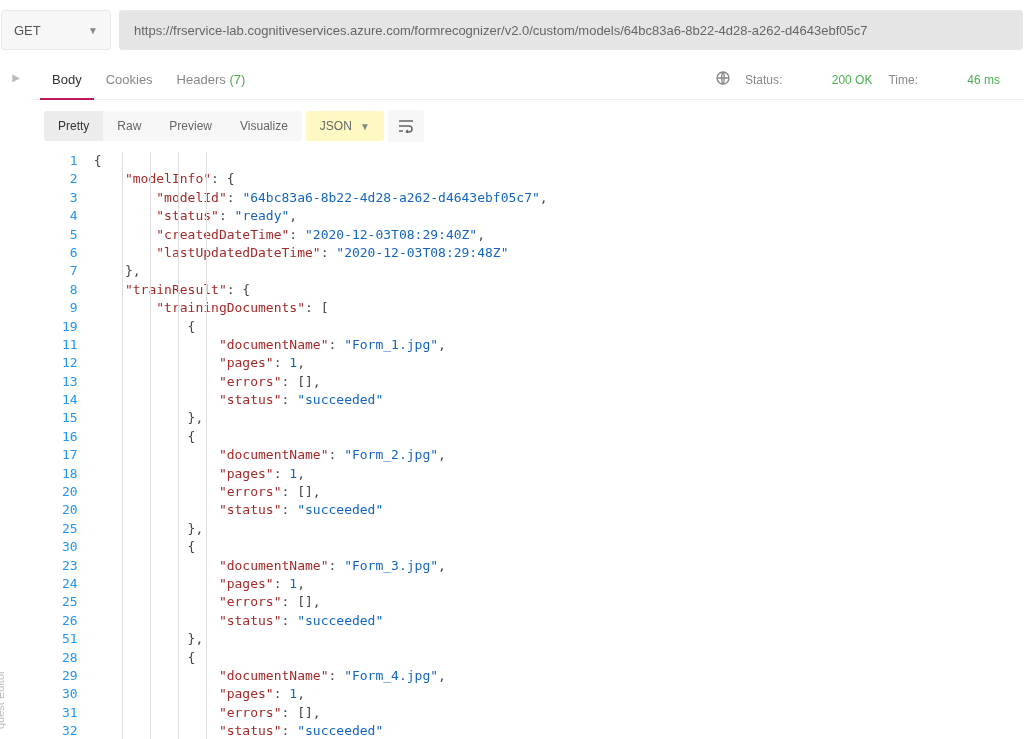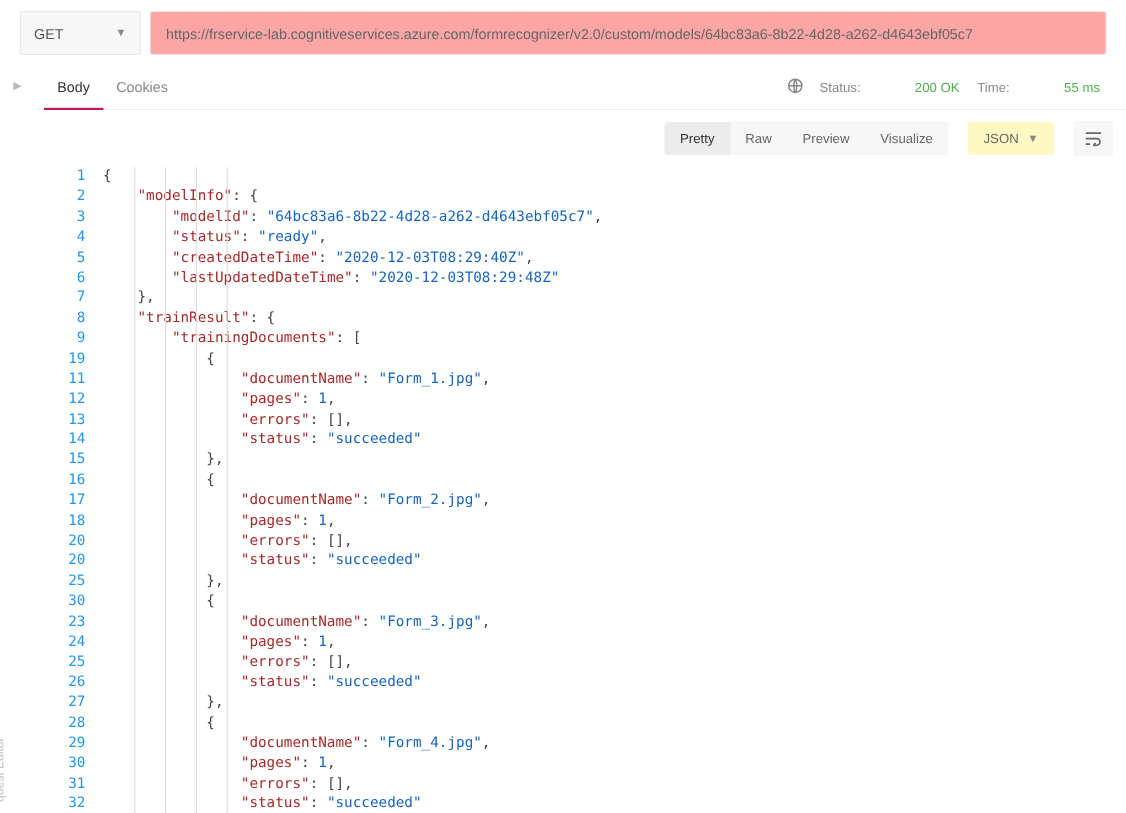--- a/index.html
+++ b/index.html
@@ -1,33 +1,33 @@
 <!DOCTYPE html>
 <html><head>
 <meta charset="utf-8">
 <style>
   * { box-sizing: border-box; margin: 0; padding: 0; }
   body { font-family: -apple-system, BlinkMacSystemFont, "Segoe UI", sans-serif; font-size: 12px; color: #333; background: #fff; width: 1024px; height: 739px; overflow: hidden; }
-  .request-bar { display: flex; padding: 10px 18px; background: #fff; gap: 8px; }
+  .request-bar { display: flex; padding: 10px 1px; background: #fff; gap: 8px; }
   .method-select { display:flex; align-items:center; justify-content:space-between; width:110px; height:40px; padding:0 12px; background:#f7f7f7; border:1px solid #e8e8e8; border-radius:3px; color:#555; font-size:13px; }
   .chev { color:#888; font-size:10px; }
-  .url-input { flex:1; height:40px; padding:0 14px; background:#fca5a5; border:1px solid #e8e8e8; border-radius:3px; font-size:13px; color:#666; }
+  .url-input { flex:1; height:40px; padding:0 14px; background:#e5e5e5; border:1px solid #e8e8e8; border-radius:3px; font-size:13px; color:#666; }
   .resp-container { display:flex; }
   .expander { width:32px; padding-top:12px; text-align:center; color:#bbb; font-size:10px; }
   .resp-main { flex:1; }
   .tabs-row { display:flex; align-items:center; height:40px; border-bottom:1px solid #eee; padding:0 8px; }
   .tabs { display:flex; }
   .tab { padding:0 12px; height:40px; line-height:40px; color:#888; font-size:13px; cursor:pointer; border-bottom:2px solid transparent; }
   .tab.active { color:#333; border-bottom:2px solid #be185d; }
   .tab .count { color:#4caf50; }
   .spacer { flex:1; }
   .net-icon svg { width:16px; height:16px; color:#888; margin-right:14px; }
   .status-block { color:#888; font-size:12px; margin-right:16px; }
   .status-block .ok { color:#4caf50;margin-left:46px; }
-  .toolbar { display:flex; align-items:center; gap:18px; padding:10px 12px;justify-content:flex-end; }
+  .toolbar { display:flex; align-items:center; gap:4px; padding:10px 12px; }
   .seg { display:flex; background:#f7f7f7; border-radius:3px; overflow:hidden; }
   .seg .seg-btn { padding:8px 14px; font-size:12px; color:#666; background:transparent; border:none; cursor:pointer; }
   .seg .seg-btn.active { background:#ececec; color:#333; }
   .fmt-sel { display:flex; align-items:center; gap:8px; padding:8px 14px; background:#fef9c3; border-radius:3px; color:#666; font-size:12px; }
   .wrap-btn { display:flex; align-items:center; justify-content:center; width:36px; height:32px; background:#f7f7f7; border-radius:3px; color:#666; }
   .code-area { display:flex; padding-left:30px; font-family: Consolas, Monaco, monospace; font-size:13px; line-height:18.4px; }
   .gutter { text-align:right; color:#2196f3; padding-right:16px; user-select:none; }
   .gutter div { height:18.4px; }
   .code { position:relative; flex:1; }
   .code-line { height:18.4px; white-space:pre; color:#444; }
@@ -49,33 +49,34 @@
   <input class="url-input" value="https://frservice-lab.cognitiveservices.azure.com/formrecognizer/v2.0/custom/models/64bc83a6-8b22-4d28-a262-d4643ebf05c7" style="">
 </div>
 
 <div class="resp-container">
   <div class="expander">▶</div>
   <div class="resp-main">
     <div class="tabs-row">
       <div class="tabs">
         <div class="tab active"><span>Body</span></div>
         <div class="tab"><span>Cookies</span></div>
+        <div class="tab"><span>Headers</span> <span class="count">(7)</span></div>
       </div>
       <div class="spacer"></div>
       <span class="net-icon">
         <svg viewBox="0 0 24 24" fill="none" stroke="currentColor" stroke-width="2">
             <circle cx="12" cy="12" r="9"></circle>
             <path d="M3 12h18M12 3c2.5 3 2.5 15 0 18M12 3c-2.5 3-2.5 15 0 18"></path>
           </svg>
       </span>
       <span class="status-block">
         <span>Status:</span> <span class="ok">200 OK</span>
       </span>
       <span class="status-block">
-        <span>Time:</span> <span class="ok">55 ms</span>
+        <span>Time:</span> <span class="ok">46 ms</span>
       </span>
     </div>
 
     <div class="toolbar">
       <div class="seg">
         <button class="seg-btn active">Pretty</button>
         <button class="seg-btn">Raw</button>
         <button class="seg-btn">Preview</button>
         <button class="seg-btn">Visualize</button>
       </div>
@@ -111,21 +112,21 @@
           <div>17</div>
           <div>18</div>
           <div>20</div>
           <div>20</div>
           <div>25</div>
           <div>30</div>
           <div>23</div>
           <div>24</div>
           <div>25</div>
           <div>26</div>
-          <div>27</div>
+          <div>51</div>
           <div>28</div>
           <div>29</div>
           <div>30</div>
           <div>31</div>
           <div>32</div>
         </div>
       <div class="code" id="code">
         <div class="guide" style="left:28px"></div>
         <div class="guide" style="left:56px"></div>
         <div class="guide" style="left:84px"></div>

